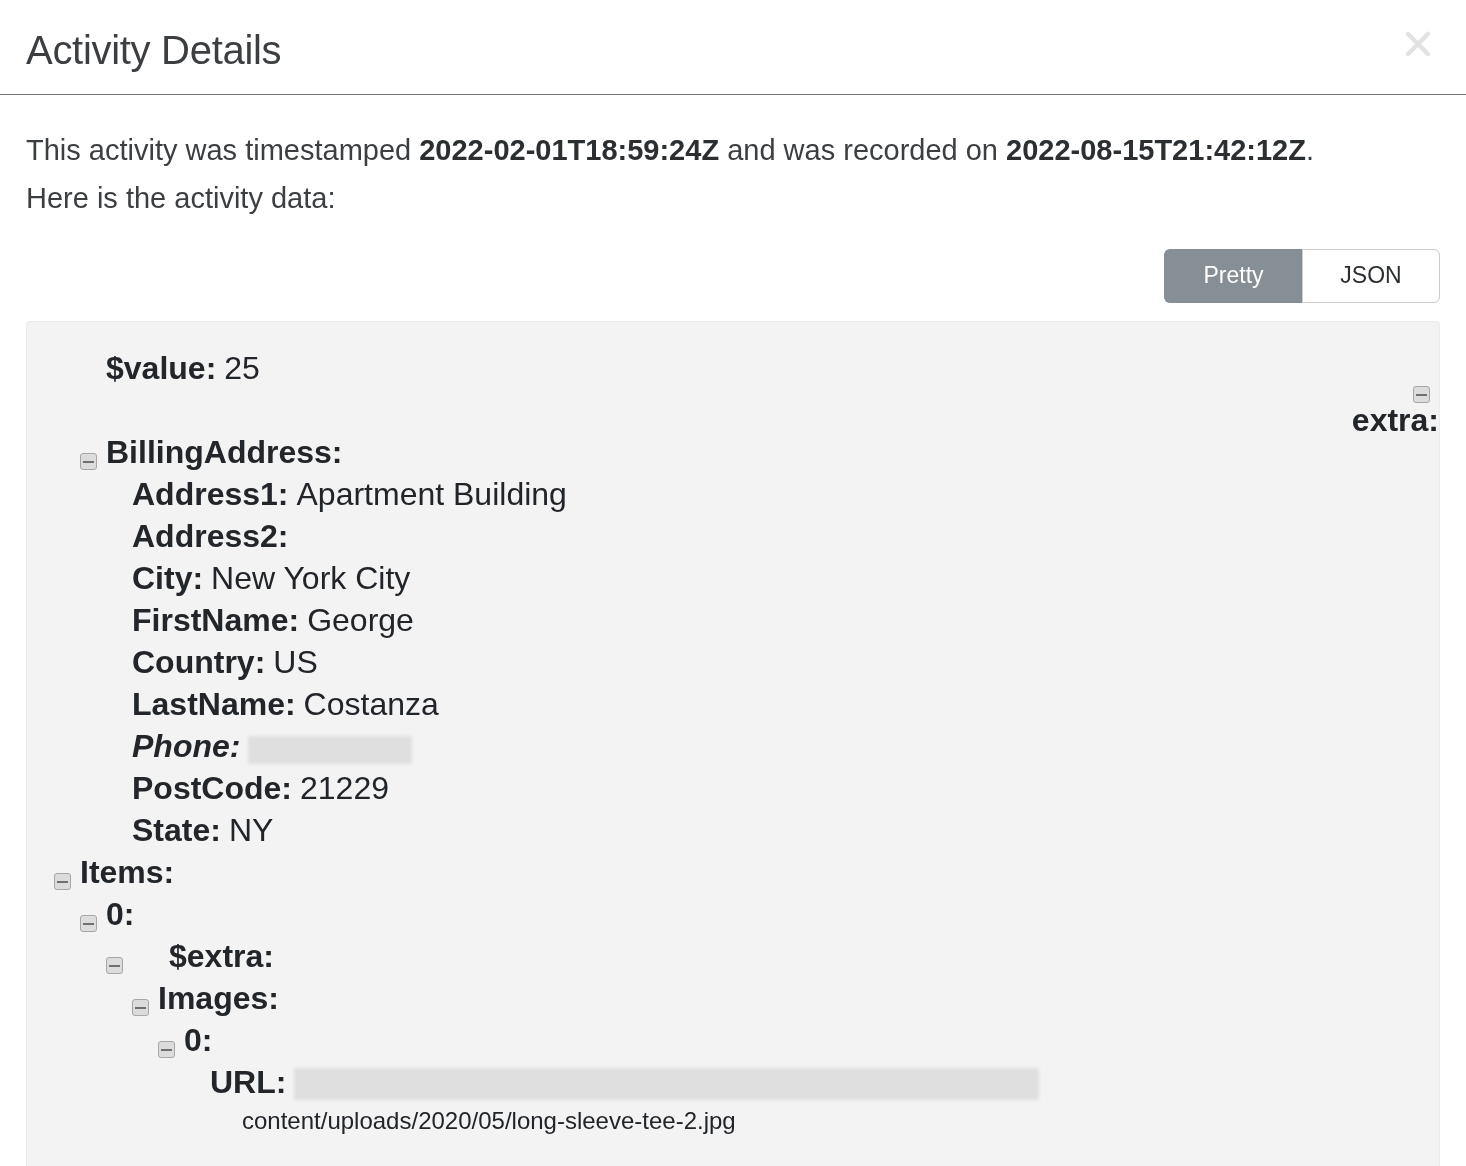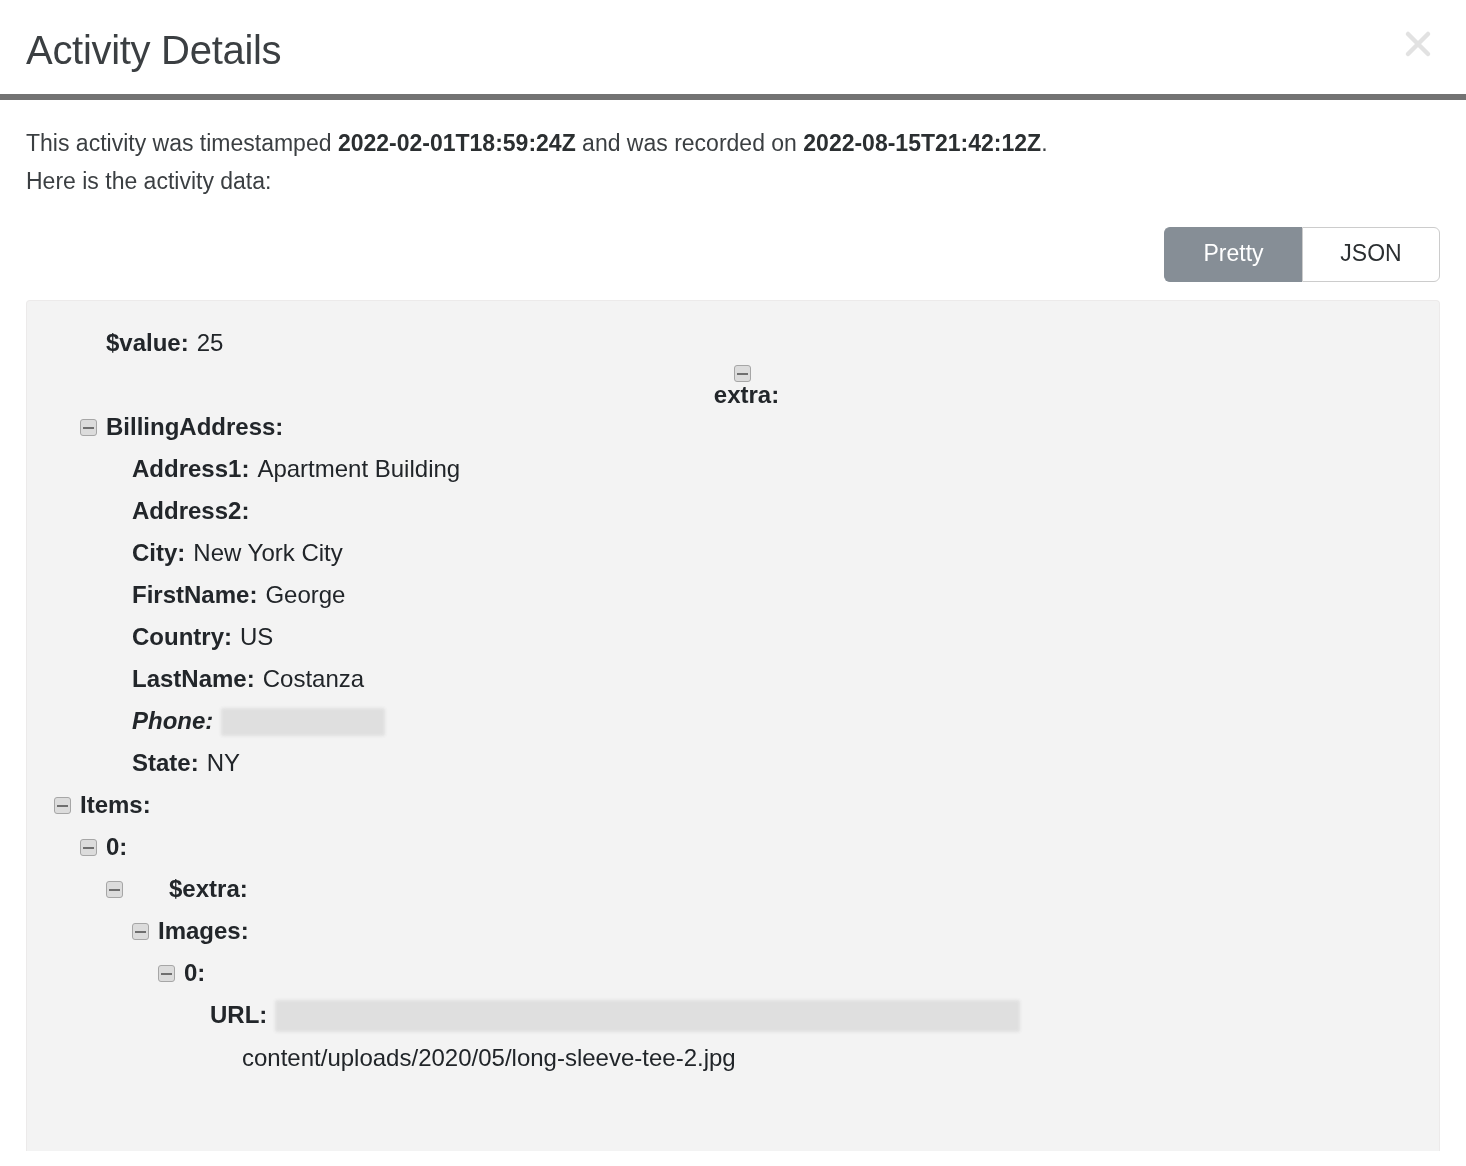--- a/index.html
+++ b/index.html
@@ -15,21 +15,21 @@
     overflow: hidden;
     font-family: "Liberation Sans", "DejaVu Sans", sans-serif;
     color: #373a3c;
     position: relative;
   }
 
   
   .modal-header {
     position: relative;
     padding: 28px 26px 22px 26px;
-    border-bottom: 6px solid #737373;
+    border-bottom: 1px solid #737373;
   }
   .modal-title {
     font-size: 40px;
     font-weight: 400;
     line-height: 1.1;
     color: #3b3f42;
     margin: 0;
     letter-spacing: -0.3px;
   }
   .close-btn {
@@ -47,24 +47,24 @@
     align-items: center;
     justify-content: center;
   }
   .close-btn svg { display: block; }
 
   
   .modal-body {
     padding: 0 26px;
   }
   .intro {
-    font-size: 23px;
+    font-size: 29px;
     line-height: 1.65;
     color: #3b3f42;
-    margin: 25px 0 0 0;
+    margin: 32px 0 0 0;
     font-weight: 400;
   }
   .intro b {
     font-weight: 700;
     color: #2b2f31;
   }
 
   
   .toggle-row {
     display: flex;
@@ -108,23 +108,23 @@
     border-bottom: none;
     border-radius: 4px 4px 0 0;
     padding: 22px 0 0 0;
     height: 851px;
     overflow: hidden;
     position: relative;
   }
 
   .tree-row {
     display: flex;
-    align-items: center;
+    align-items: flex-end;
     height: 42px;
-    font-size: 24px;
+    font-size: 32px;
     line-height: 1.1;
     white-space: nowrap;
     color: #212529;
   }
   .tree-key {
     font-weight: 700;
     color: #22262a;
   }
   .tree-val {
     font-weight: 400;
@@ -250,20 +250,25 @@
           <span class="tree-key">LastName:</span>
           <span class="tree-val">Costanza</span>
         </div>
         <div class="tree-row" style="padding-left: 79px; font-style: italic;">
           <span style="display: inline-block; width: 26px; flex: 0 0 26px;"></span>
           <span class="tree-key">Phone:</span>
           <span class="redacted phone"></span>
         </div>
         <div class="tree-row" style="padding-left: 79px;">
           <span style="display: inline-block; width: 26px; flex: 0 0 26px;"></span>
+          <span class="tree-key">PostCode:</span>
+          <span class="tree-val">21229</span>
+        </div>
+        <div class="tree-row" style="padding-left: 79px;">
+          <span style="display: inline-block; width: 26px; flex: 0 0 26px;"></span>
           <span class="tree-key">State:</span>
           <span class="tree-val">NY</span>
         </div>
         <div class="tree-row" style="padding-left: 27px;">
           <span class="toggle-icon"></span>
           <span class="tree-key">Items:</span>
         </div>
         <div class="tree-row" style="padding-left: 53px;">
           <span class="toggle-icon"></span>
           <span class="tree-key">0:</span>

